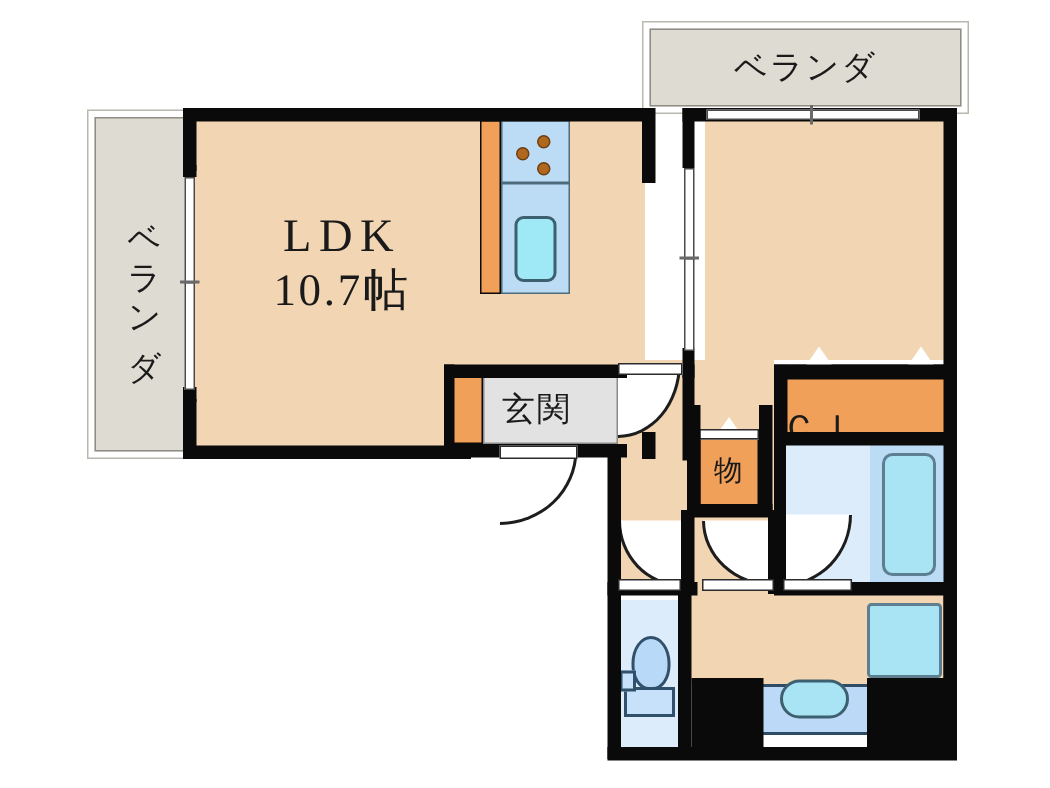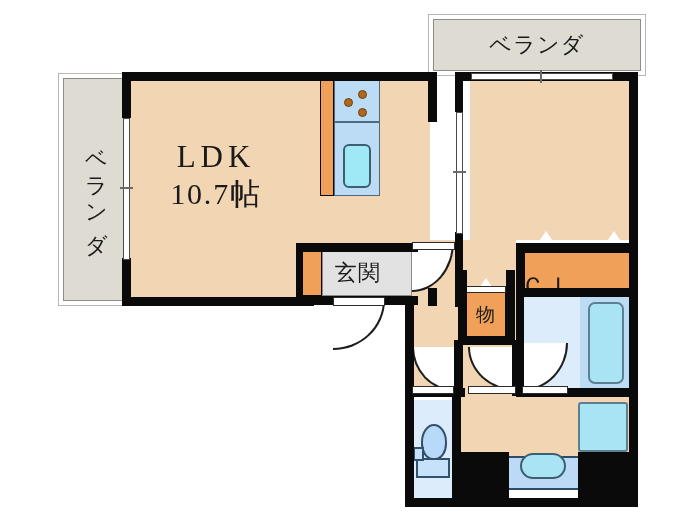--- a/index.html
+++ b/index.html
@@ -244,14 +244,14 @@
   <div class="abs slider-h" style="left:471px; top:73px; width:72px; height:7px;"></div>
   <div class="abs slider-h" style="left:541px; top:73px; width:72px; height:7px;"></div>
   <div class="abs mullion" style="left:540px; top:70px; width:2px; height:13px;"></div>
 
   <div class="abs whitebox" style="left:412px; top:242px; width:43px; height:8px;"></div>
   <div class="abs whitebox" style="left:333px; top:297px; width:52px; height:9px;"></div>
   <div class="abs whitebox" style="left:412px; top:386px; width:42px; height:8px;"></div>
   <div class="abs whitebox" style="left:468px; top:386px; width:48px; height:8px;"></div>
   <div class="abs whitebox" style="left:522px; top:386px; width:46px; height:8px;"></div>
 
-<div class="abs label label-ldk" style="left: 136px; top: 130px; width: 160px; height: 90px; align-items: center;"><span class="l1">LDK</span><span class="l2">10.7帖</span></div>
+<div class="abs label label-ldk" style="left: 148px; top: 130px; width: 160px; height: 90px; align-items: center;"><span class="l1">LDK</span><span class="l2">10.7帖</span></div>
   </div>
 
 </body></html>

